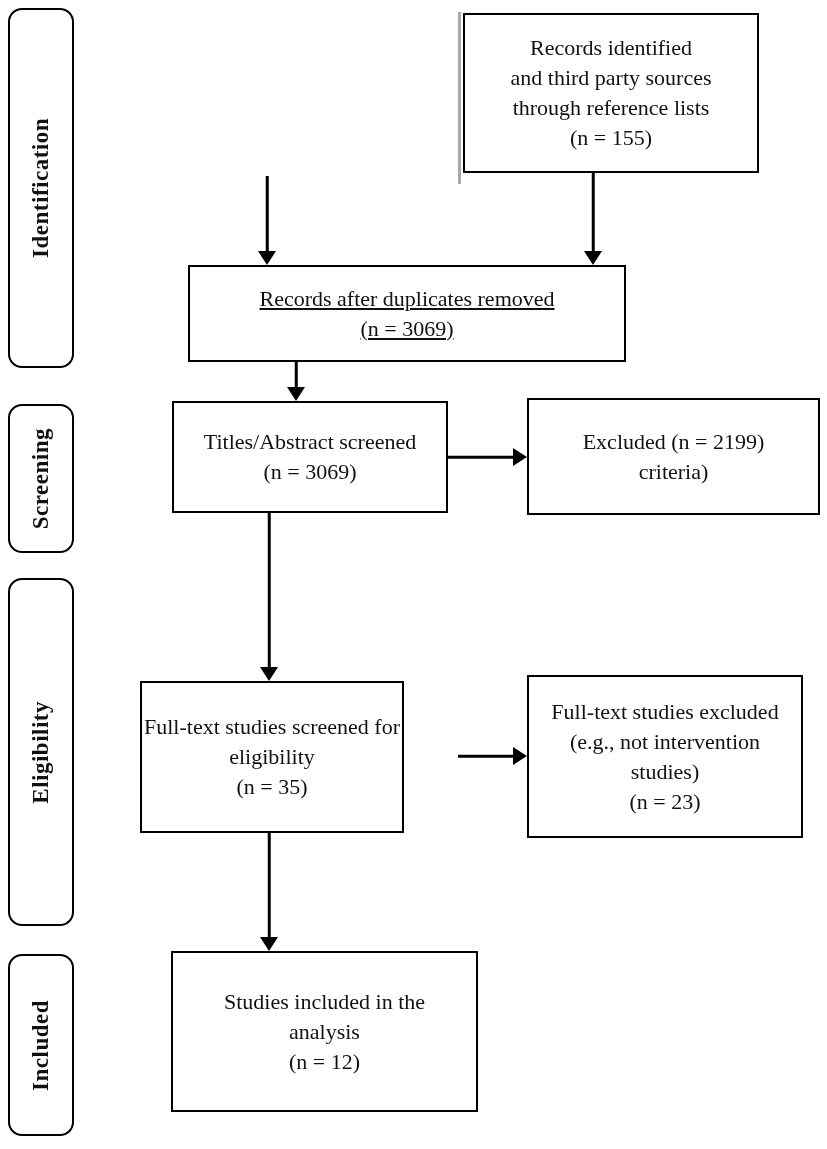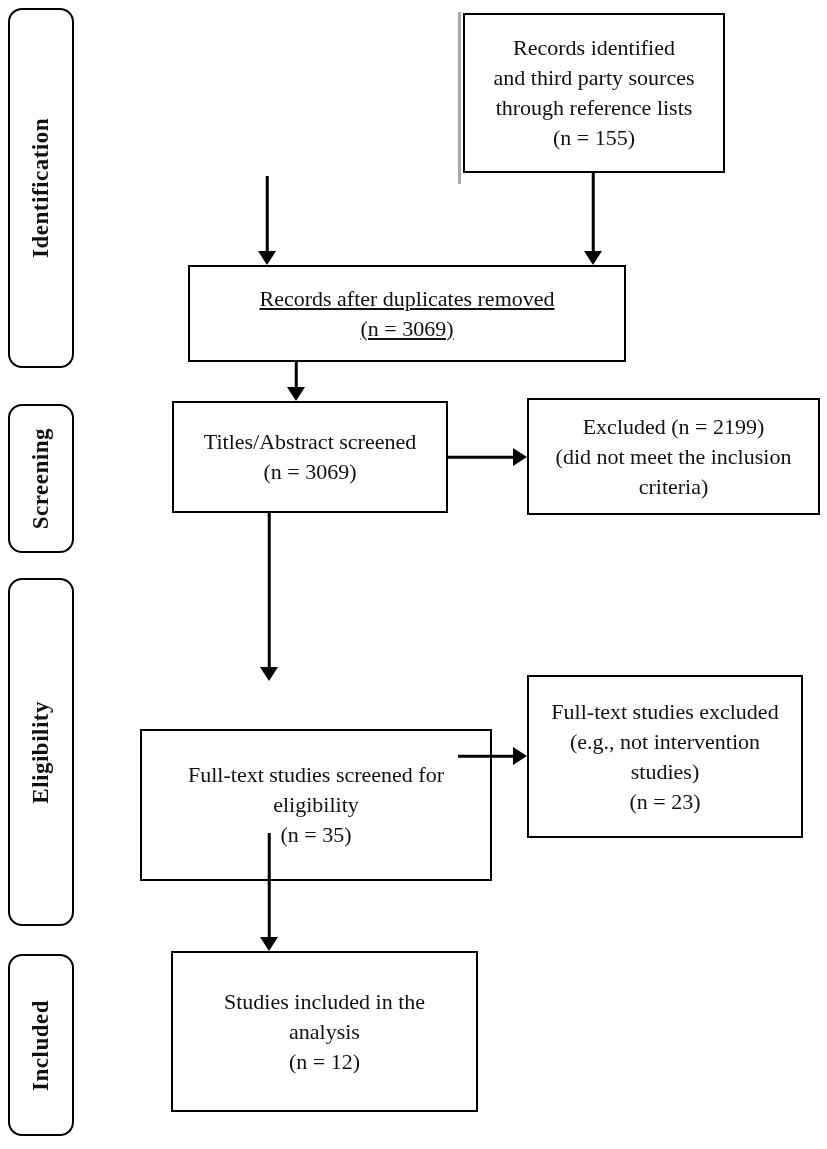--- a/index.html
+++ b/index.html
@@ -122,44 +122,43 @@
   <div class="stage" style="top:578px;height:348px;">
     <span class="stage-text">Eligibility</span>
   </div>
   <div class="stage" style="top:954px;height:182px;">
     <span class="stage-text">Included</span>
   </div>
 
   <div class="artifact" style="left:458px;top:12px;width:3px;height:172px;"></div>
 
 
-  <div class="box" style="left:463px;top:13px;width:262px;height:160px;">
+  <div class="box" style="left:463px;top:13px;width:296px;height:160px;">
     <div class="tline">Records identified</div>
     <div class="tline">and third party sources</div>
     <div class="tline">through reference lists</div>
     <div class="tline">(n = 155)</div>
   </div>
 
   <div class="box" style="left:188px;top:265px;width:438px;height:97px;text-decoration:underline;">
     <div class="tline">Records after duplicates removed</div>
     <div class="tline">(n = 3069)</div>
   </div>
 
   <div class="box" style="left:172px;top:401px;width:276px;height:112px;">
     <div class="tline">Titles/Abstract screened</div>
     <div class="tline">(n = 3069)</div>
   </div>
 
   <div class="box" style="left:527px;top:398px;width:293px;height:117px;">
     <div class="tline">Excluded (n = 2199)</div>
-    <div class="tline">(did not meet the inclusion</div>
     <div class="tline">criteria)</div>
   </div>
 
-  <div class="box" style="left:140px;top:681px;width:352px;height:152px;margin-top:48px;">
+  <div class="box" style="left:140px;top:681px;width:264px;height:152px;">
     <div class="tline">Full-text studies screened for</div>
     <div class="tline">eligibility</div>
     <div class="tline">(n = 35)</div>
   </div>
 
   <div class="box" style="left:527px;top:675px;width:276px;height:163px;">
     <div class="tline">Full-text studies excluded</div>
     <div class="tline">(e.g., not intervention</div>
     <div class="tline">studies)</div>
     <div class="tline">(n = 23)</div>

